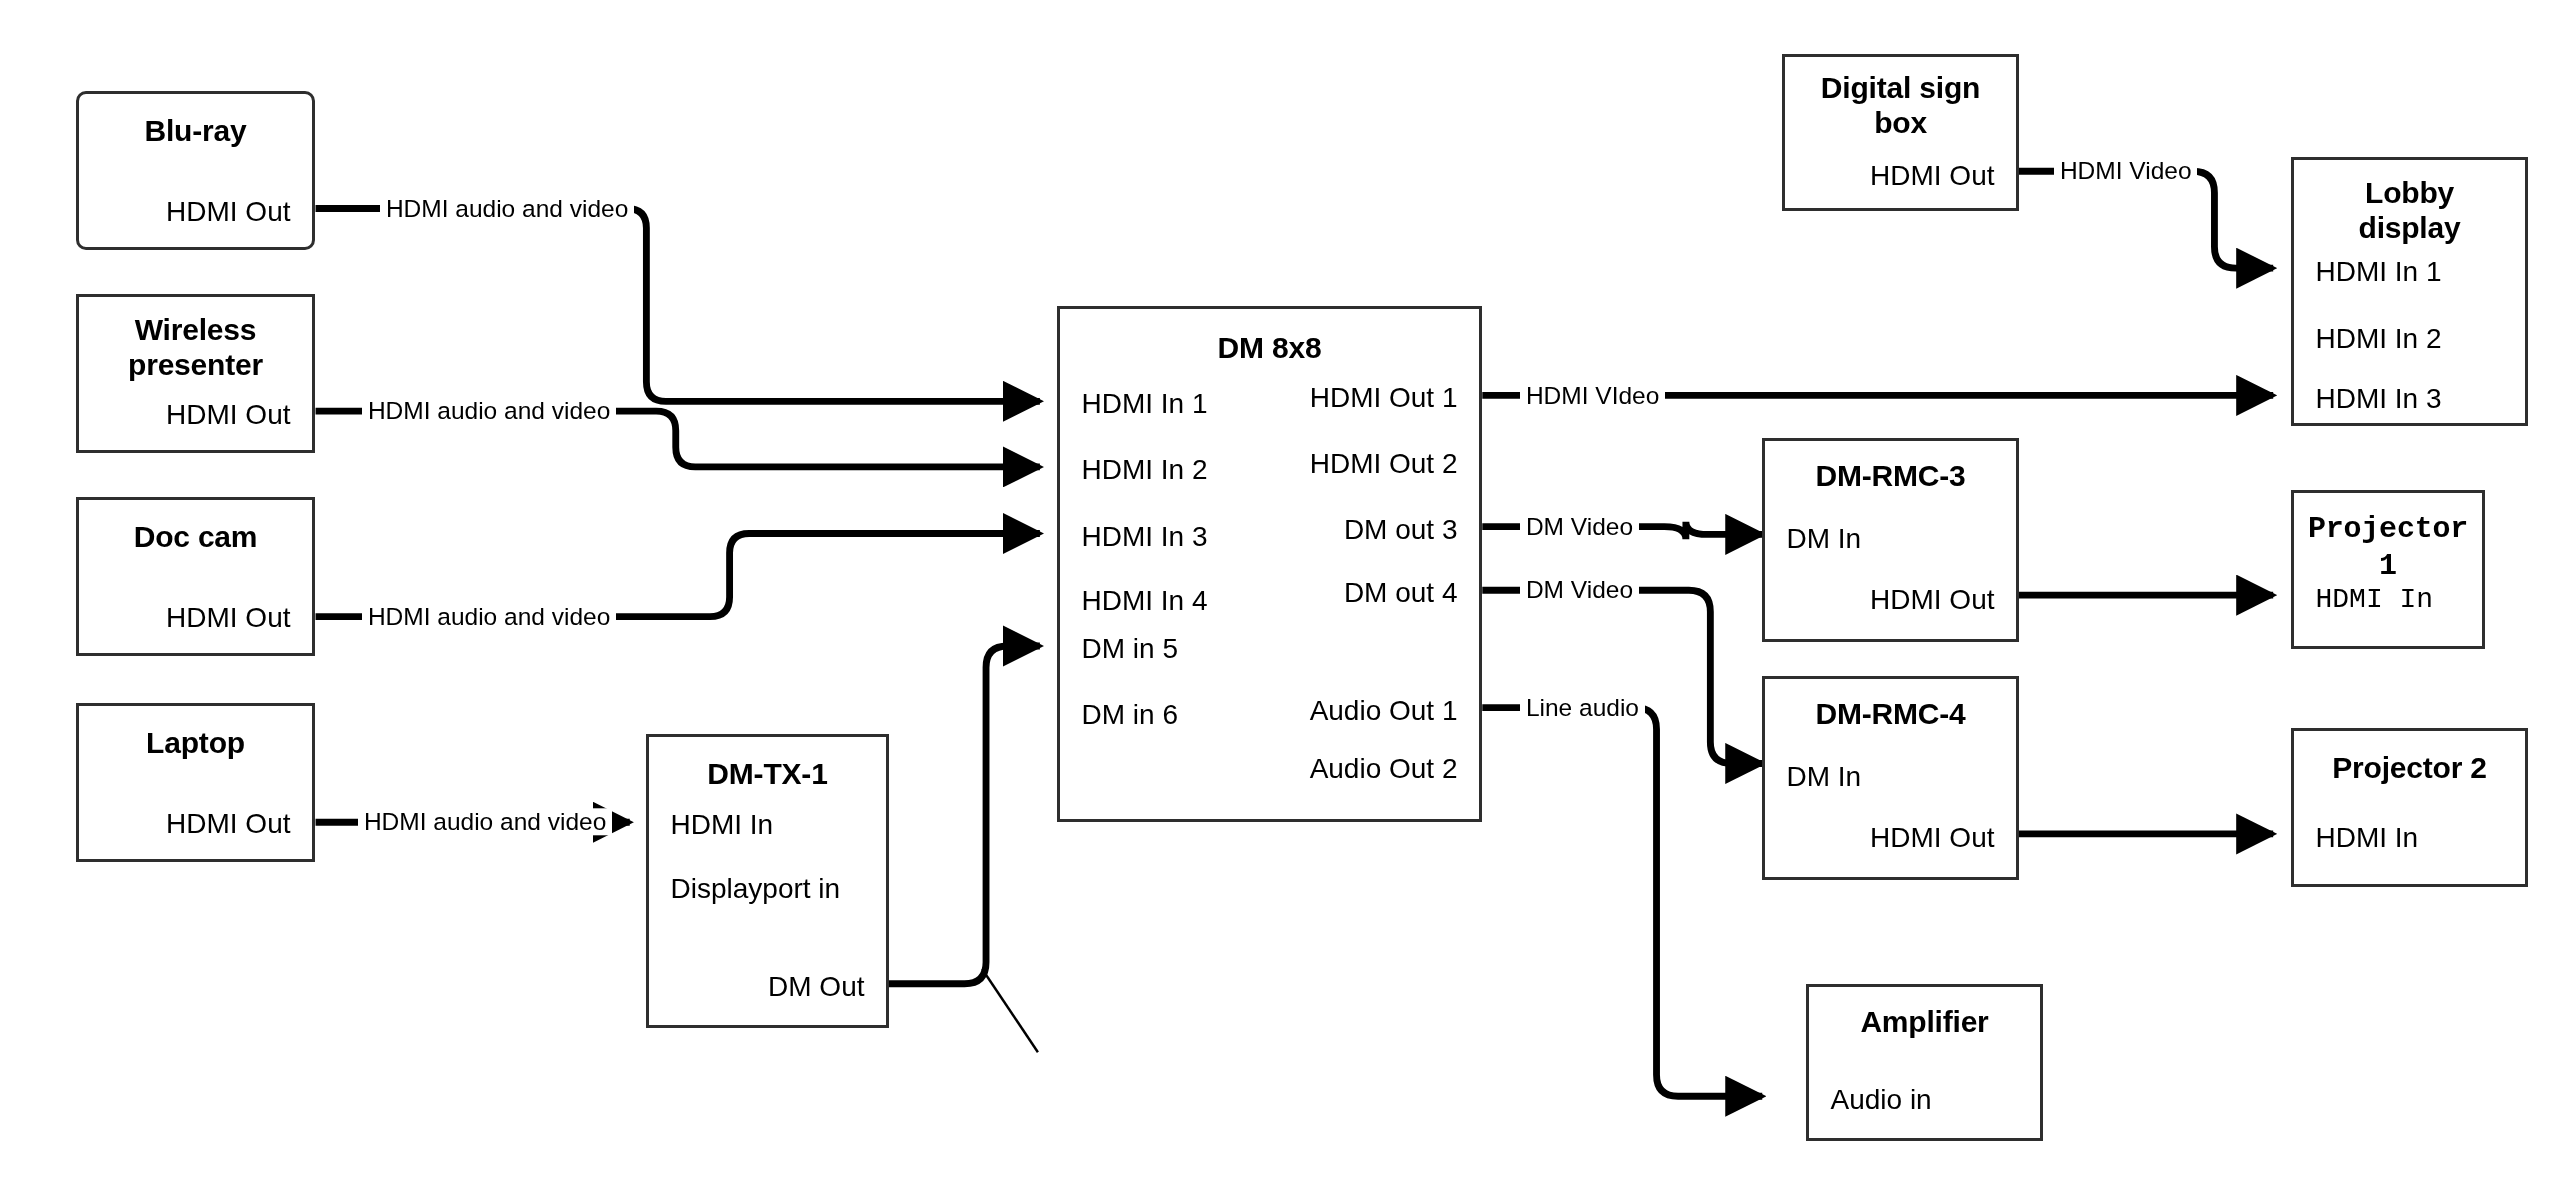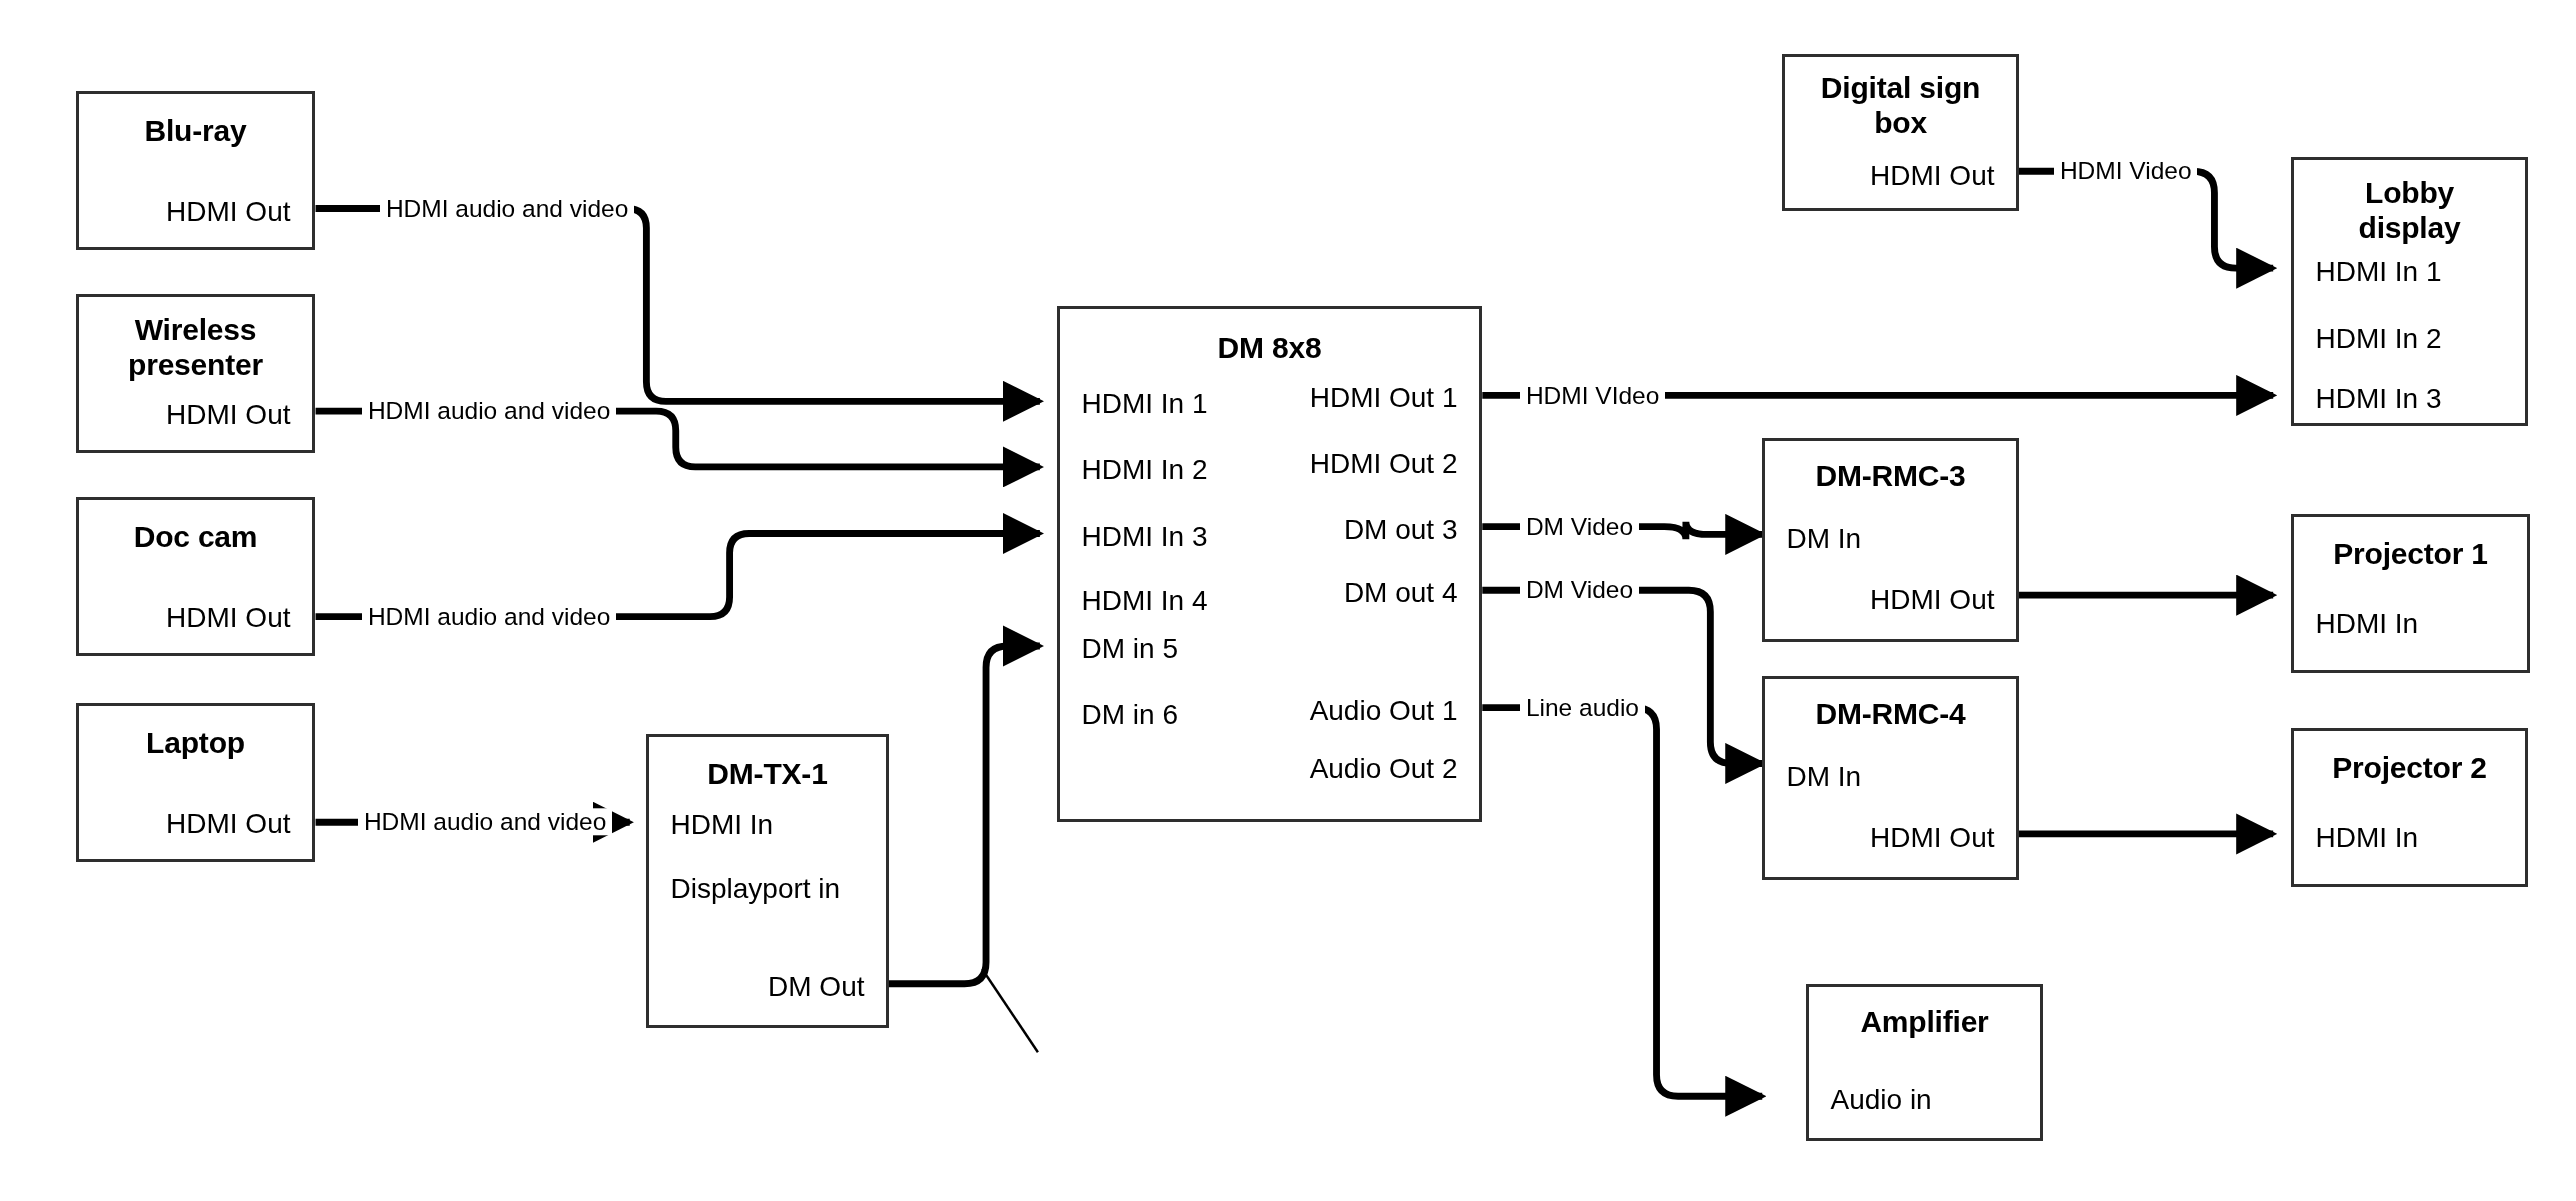--- a/index.html
+++ b/index.html
@@ -105,21 +105,21 @@
 
     <path d="M 1514 723 L 1670 723 Q 1692 723 1692 745 L 1692 1098 Q 1692 1120 1714 1120 L 1800 1120" fill="none" stroke="#000000" stroke-width="7" marker-end="url(#ah)"></path>
 
     <path d="M 2062 175 L 2240 175 Q 2262 175 2262 197 L 2262 252 Q 2262 274 2284 274 L 2322 274" fill="none" stroke="#000000" stroke-width="7" marker-end="url(#ah)"></path>
 
     <path d="M 2062 608 L 2322 608" fill="none" stroke="#000000" stroke-width="7" marker-end="url(#ah)"></path>
 
     <path d="M 2062 852 L 2322 852" fill="none" stroke="#000000" stroke-width="7" marker-end="url(#ah)"></path>
   </svg>
 
-  <div class="node" style="left:76px; top:91px; width:239px; height:159px;">
+  <div class="node" style="left:76px; top:91px; width:239px; height:159px;border-radius:10px;">
     <div class="node-title" style="top:17.6px;">Blu-ray</div>
     <div class="port right" style="top:101px;">HDMI Out</div>
   </div>
 
   <div class="node" style="left:76px; top:294px; width:239px; height:159px;padding-left:24px;">
     <div class="node-title" style="top:13.7px;">Wireless</div>
     <div class="node-title" style="top:49px;">presenter</div>
     <div class="port right" style="top:101px;">HDMI Out</div>
   </div>
 
@@ -175,21 +175,21 @@
     <div class="port left" style="top:81px;">DM In</div>
     <div class="port right" style="top:142px;">HDMI Out</div>
   </div>
 
   <div class="node" style="left:1762px; top:676px; width:257px; height:204px;">
     <div class="node-title" style="top:15.7px;">DM-RMC-4</div>
     <div class="port left" style="top:81px;">DM In</div>
     <div class="port right" style="top:142px;">HDMI Out</div>
   </div>
 
-  <div class="node" style="left:2291px; top:514px; width:239px; height:159px;">
+  <div class="node" style="left:2291px; top:490px; width:194px; height:159px;font-family:Liberation Mono, monospace;">
     <div class="node-title" style="top:17.6px;">Projector 1</div>
     <div class="port left" style="top:90px;">HDMI In</div>
   </div>
 
   <div class="node" style="left:2291px; top:728px; width:237px; height:159px;">
     <div class="node-title" style="top:17.6px;">Projector 2</div>
     <div class="port left" style="top:90px;">HDMI In</div>
   </div>
 
   <div class="node" style="left:1782px; top:984px; width:237px; height:157px;margin-left:24px;">

